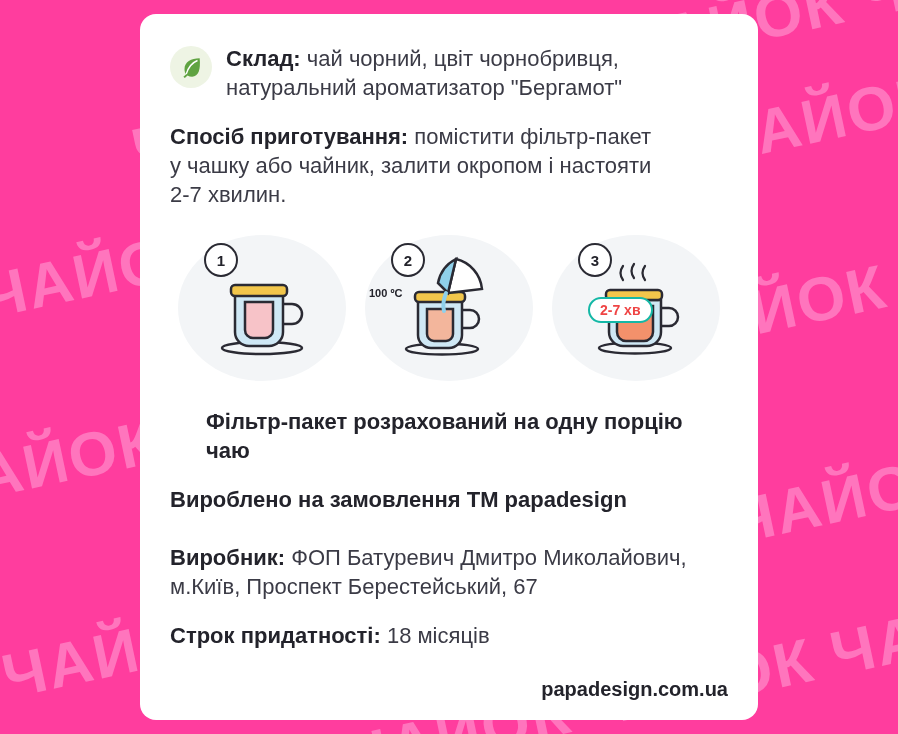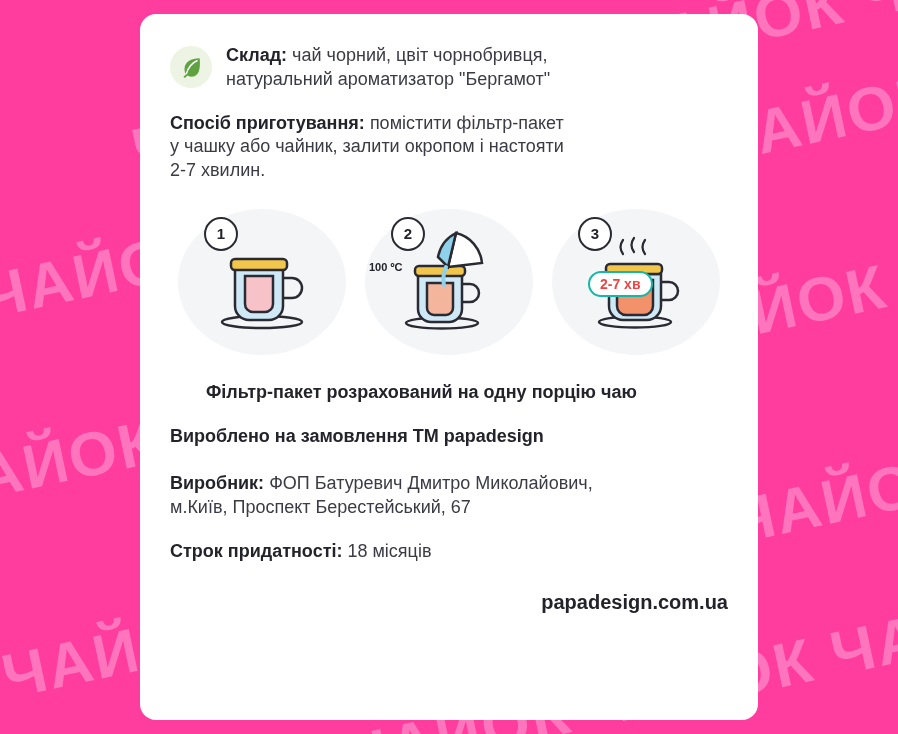--- a/index.html
+++ b/index.html
@@ -50,21 +50,21 @@
     width: 618px;
     height: 706px;
     background: #ffffff;
     border-radius: 16px;
     box-sizing: border-box;
     padding: 30px 30px 0 30px;
   }
 
   .text-body {
     color: #3b3b46;
-    font-size: 18px;
+    font-size: 22px;
     line-height: 1.32;
   }
   .text-body b, .lbl {
     font-weight: bold;
     color: #23232b;
   }
 
   .row-ingredients {
     display: flex;
     align-items: flex-start;

